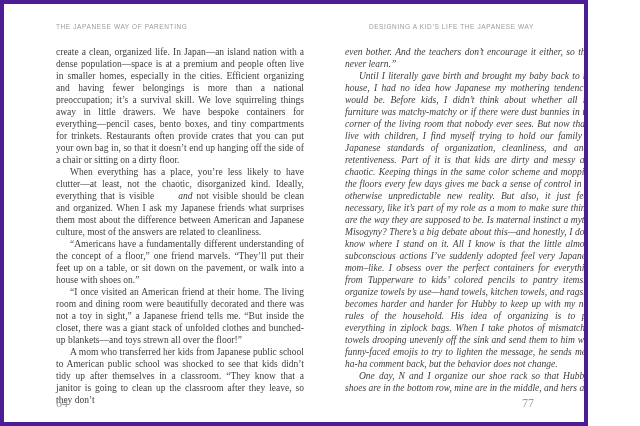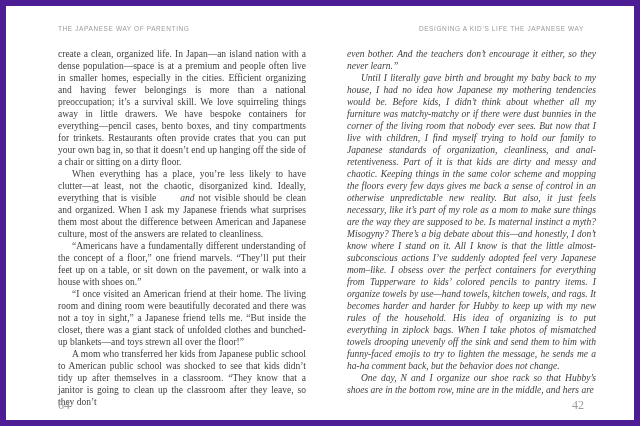--- a/index.html
+++ b/index.html
@@ -2,25 +2,25 @@
 <html><head>
 <meta charset="utf-8">
 <style>
   html, body {
     margin: 0;
     padding: 0;
     background: #ffffff;
   }
   .spread {
     position: relative;
-    width: 640px;
+    width: 588px;
     height: 426px;
     background: #ffffff;
     box-sizing: border-box;
-    border: 6px solid #4c1d95;
+    border: 4px solid #4c1d95;
     font-family: "Liberation Serif", serif;
     overflow: hidden;
   }
   .running-head {
     position: absolute;
     top: 19px;
     font-family: "Liberation Sans", sans-serif;
     font-size: 6.5px;
     letter-spacing: 0.6px;
     color: #9b9b9b;
@@ -78,15 +78,15 @@
     </div>
 
   <div class="text-column right">
       <p class="para"><span>even bother. And the teachers don’t encourage it either, so they never learn.”</span></p>
       <p class="para indent"><span>Until I literally gave birth and brought my baby back to my house, I had no idea how Japanese my mothering tendencies would be. Before kids, I didn’t think about whether all my furniture was matchy-matchy or if there were dust bunnies in the corner of the living room that nobody ever sees. But now that I live with children, I find myself trying to hold our family to Japanese standards of organization, cleanliness, and anal-retentiveness. Part of it is that kids are dirty and messy and chaotic. Keeping things in the same color scheme and mopping the floors every few days gives me back a sense of control in an otherwise unpredictable new reality. But also, it just feels necessary, like it’s part of my role as a mom to make sure things are the way they are supposed to be. Is maternal instinct a myth? Misogyny? There’s a big debate about this—and honestly, I don’t know where I stand on it. All I know is that the little almost-subconscious actions I’ve suddenly adopted feel very Japanese mom–like. I obsess over the perfect containers for everything from Tupperware to kids’ colored pencils to pantry items. I organize towels by use—hand towels, kitchen towels, and rags. It becomes harder and harder for Hubby to keep up with my new rules of the household. His idea of organizing is to put everything in ziplock bags. When I take photos of mismatched towels drooping unevenly off the sink and send them to him with funny-faced emojis to try to lighten the message, he sends me a ha-ha comment back, but the behavior does not change.</span></p>
       <p class="para indent"><span>One day, N and I organize our shoe rack so that Hubby’s shoes are in the bottom row, mine are in the middle, and hers are</span></p>
     </div>
 
   <div class="folio left">64</div>
 
-  <div class="folio right">42</div>
+  <div class="folio right">77</div>
 
 </div>
 
 </body></html>

